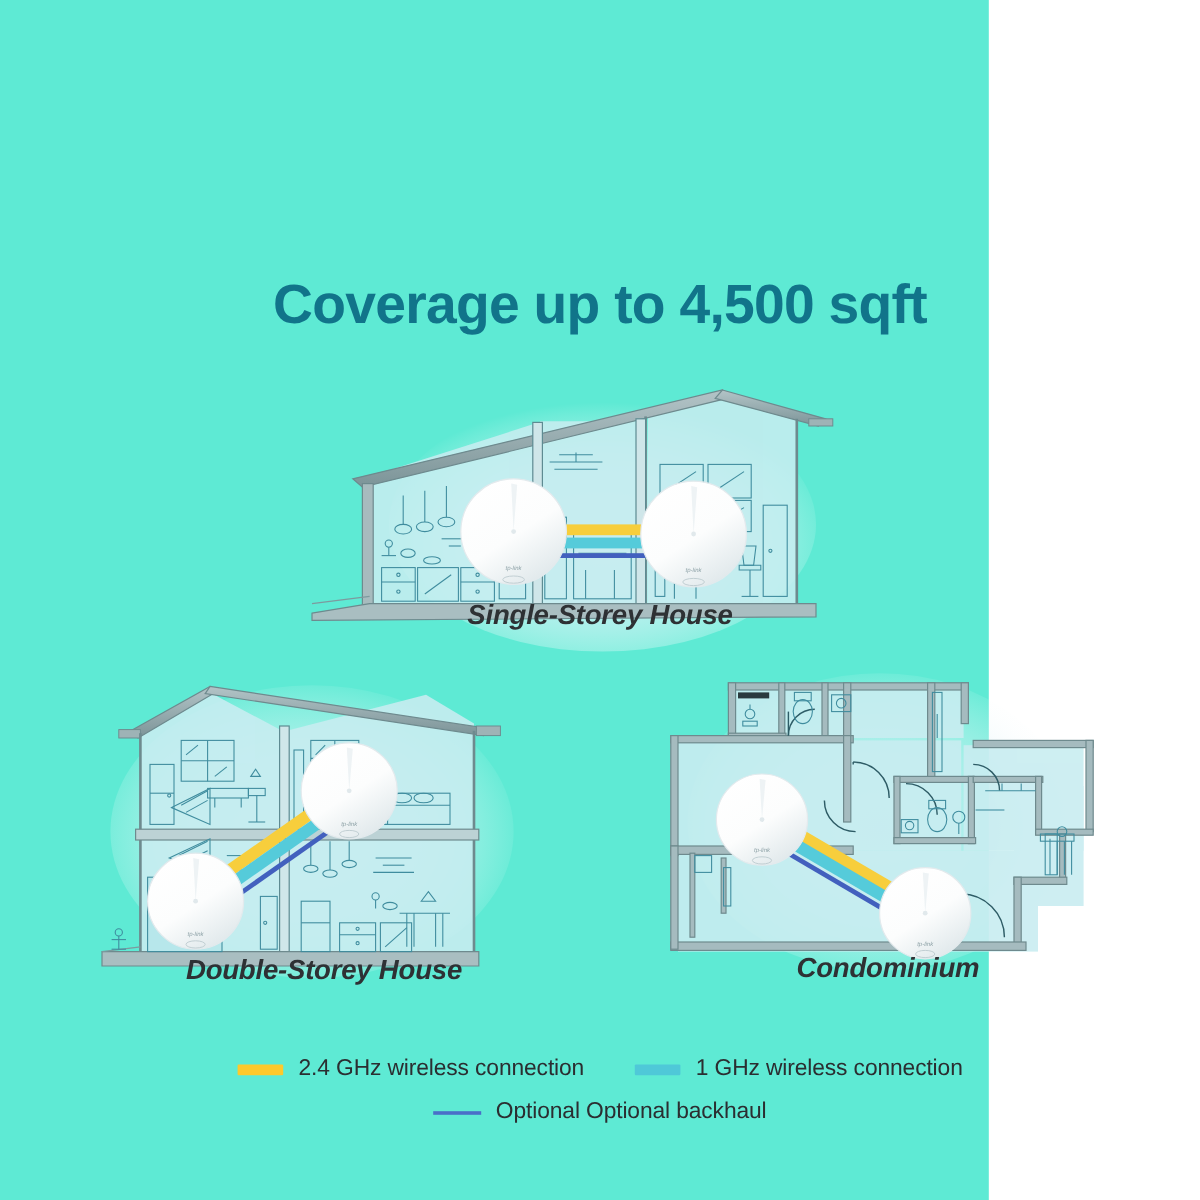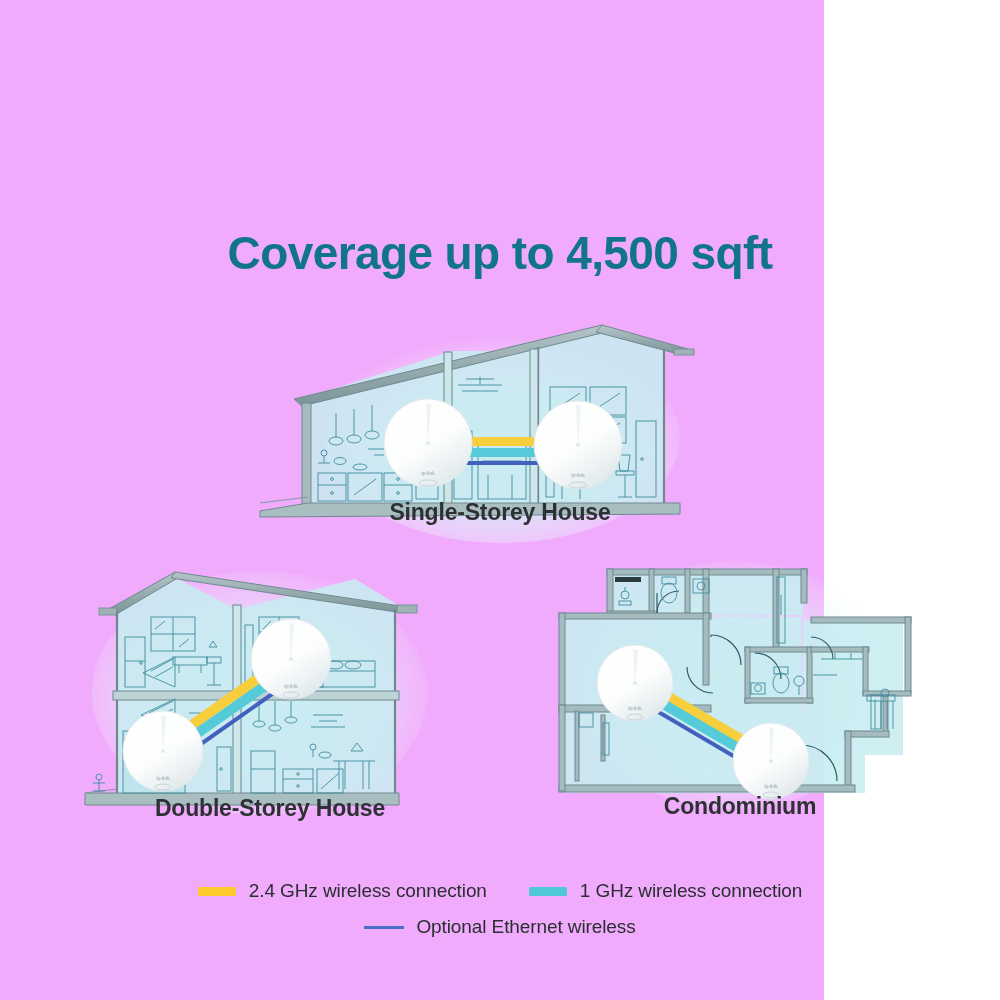--- a/index.html
+++ b/index.html
@@ -9,37 +9,37 @@
     width: 1000px;
     height: 1000px;
     background: #ffffff;
     font-family: "Liberation Sans", sans-serif;
     overflow: hidden;
   }
   #page {
     position: relative;
     width: 824px;
     height: 1000px;
-    background: #f0abfc;
+    background: #5eead4;
   }
   
   #title {
     position: absolute;
     left: 0;
     top: 228px;
     width: 1000px;
     text-align: center;
     font-size: 46px;
     font-weight: 700;
     letter-spacing: -0.6px;
     color: #11748A;
     line-height: 1.1;
   }
   
-  .panel { position: absolute; }
+  .panel { position: absolute; font-style: italic; }
   #panel-single  { left: 250px; top: 305px;  width: 500px; height: 240px; }
   #panel-double  { left: 55px;  top: 545px;  width: 430px; height: 290px; }
   #panel-condo   { left: 545px; top: 535px;  width: 390px; height: 300px; }
 
   .scene { position: absolute; left: 0; top: 0; width: 100%; height: 100%; }
 
   .caption {
     position: absolute;
     width: 100%;
     text-align: center;
@@ -533,18 +533,18 @@
         <span class="legend-label">2.4 GHz wireless connection</span>
       </div>
       <div class="legend-item">
         <span class="swatch-thick" style="background:#4FC8D8"></span>
         <span class="legend-label">1 GHz wireless connection</span>
       </div>
     </div>
     <div class="legend-row" id="legend-row-2">
       <div class="legend-item">
         <span class="swatch-thin" style="background:#4A6FC8"></span>
-        <span class="legend-label">Optional Ethernet wireless</span>
+        <span class="legend-label">Optional Optional backhaul</span>
       </div>
     </div>
   </div>
 
 </div>
 
 </body></html>

